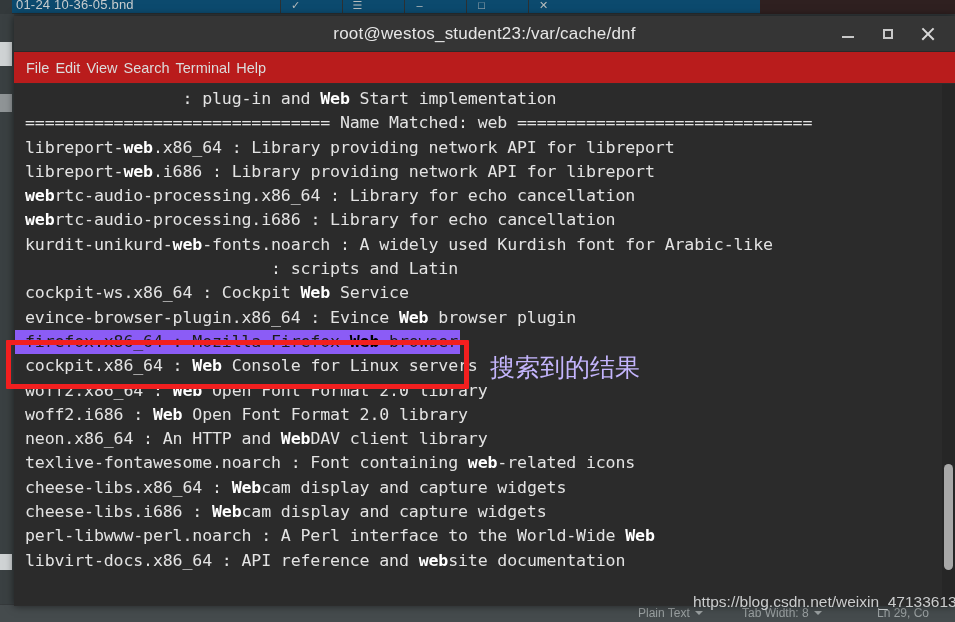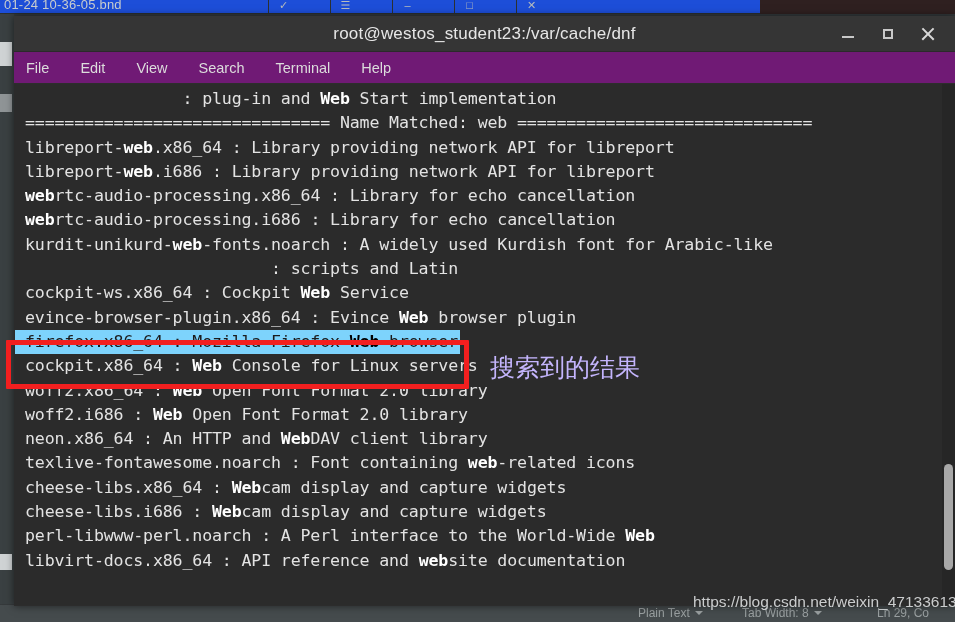--- a/index.html
+++ b/index.html
@@ -23,23 +23,23 @@
 
   
   .bg-window {
     position: absolute;
     left: 0; top: 0;
     width: 955px; height: 622px;
     background: #33393b;
   }
   .bg-titlebar {
     position: absolute;
-    left: 0; top: 0;
+    left: 12px; top: 0;
     width: 760px; height: 14px;
-    background: #1d4ed8;
+    background: #0c4a6e;
     border-bottom: 1px solid #2a2f31;
   }
   .bg-filename {
     position: absolute;
     left: 4px; top: -3px;
     font-family: "Liberation Sans", sans-serif;
     font-size: 13px;
     color: #c9cdce;
     white-space: nowrap;
     letter-spacing: .2px;
@@ -156,26 +156,26 @@
   }
   .win-btn .x1, .win-btn .x2 {
     position: absolute; left: 1px; top: 8px;
     width: 16px; height: 2.2px; background: #d8d8d8;
   }
   .win-btn .x1 { transform: rotate(45deg); }
   .win-btn .x2 { transform: rotate(-45deg); }
 
   .term-menubar {
     height: 32px;
-    background: #701a75;
+    background: #b91c1c;
     border-bottom: 1px solid #2d2d2d;
     display: flex;
     align-items: center;
     padding-left: 12px;
-    gap: 31px;
+    gap: 6px;
   }
   .menu-item {
     font-family: "Liberation Sans", sans-serif;
     font-size: 14.5px;
     color: #dcdcdc;
     cursor: default;
     white-space: nowrap;
   }
 
   .term-body {
@@ -198,21 +198,21 @@
     font-family: "DejaVu Sans Mono", monospace;
     font-size: 16.6px;
     color: #e3e3e3;
     white-space: pre;
     letter-spacing: -0.15px;
     padding-left: 10px;
   }
   .tline b { font-weight: 700; color: #ffffff; }
 
   .tline.sel {
-    background: #7dd3fc;
+    background: #8b5cf6;
     color: #1b1b1b;
     display: inline-block;
     padding-left: 10px;
     padding-right: 2px;
     width: auto;
   }
   .tline.sel b { color: #000000; font-weight: 700; }
 
   .selwrap { height: 24.3px; }
 

